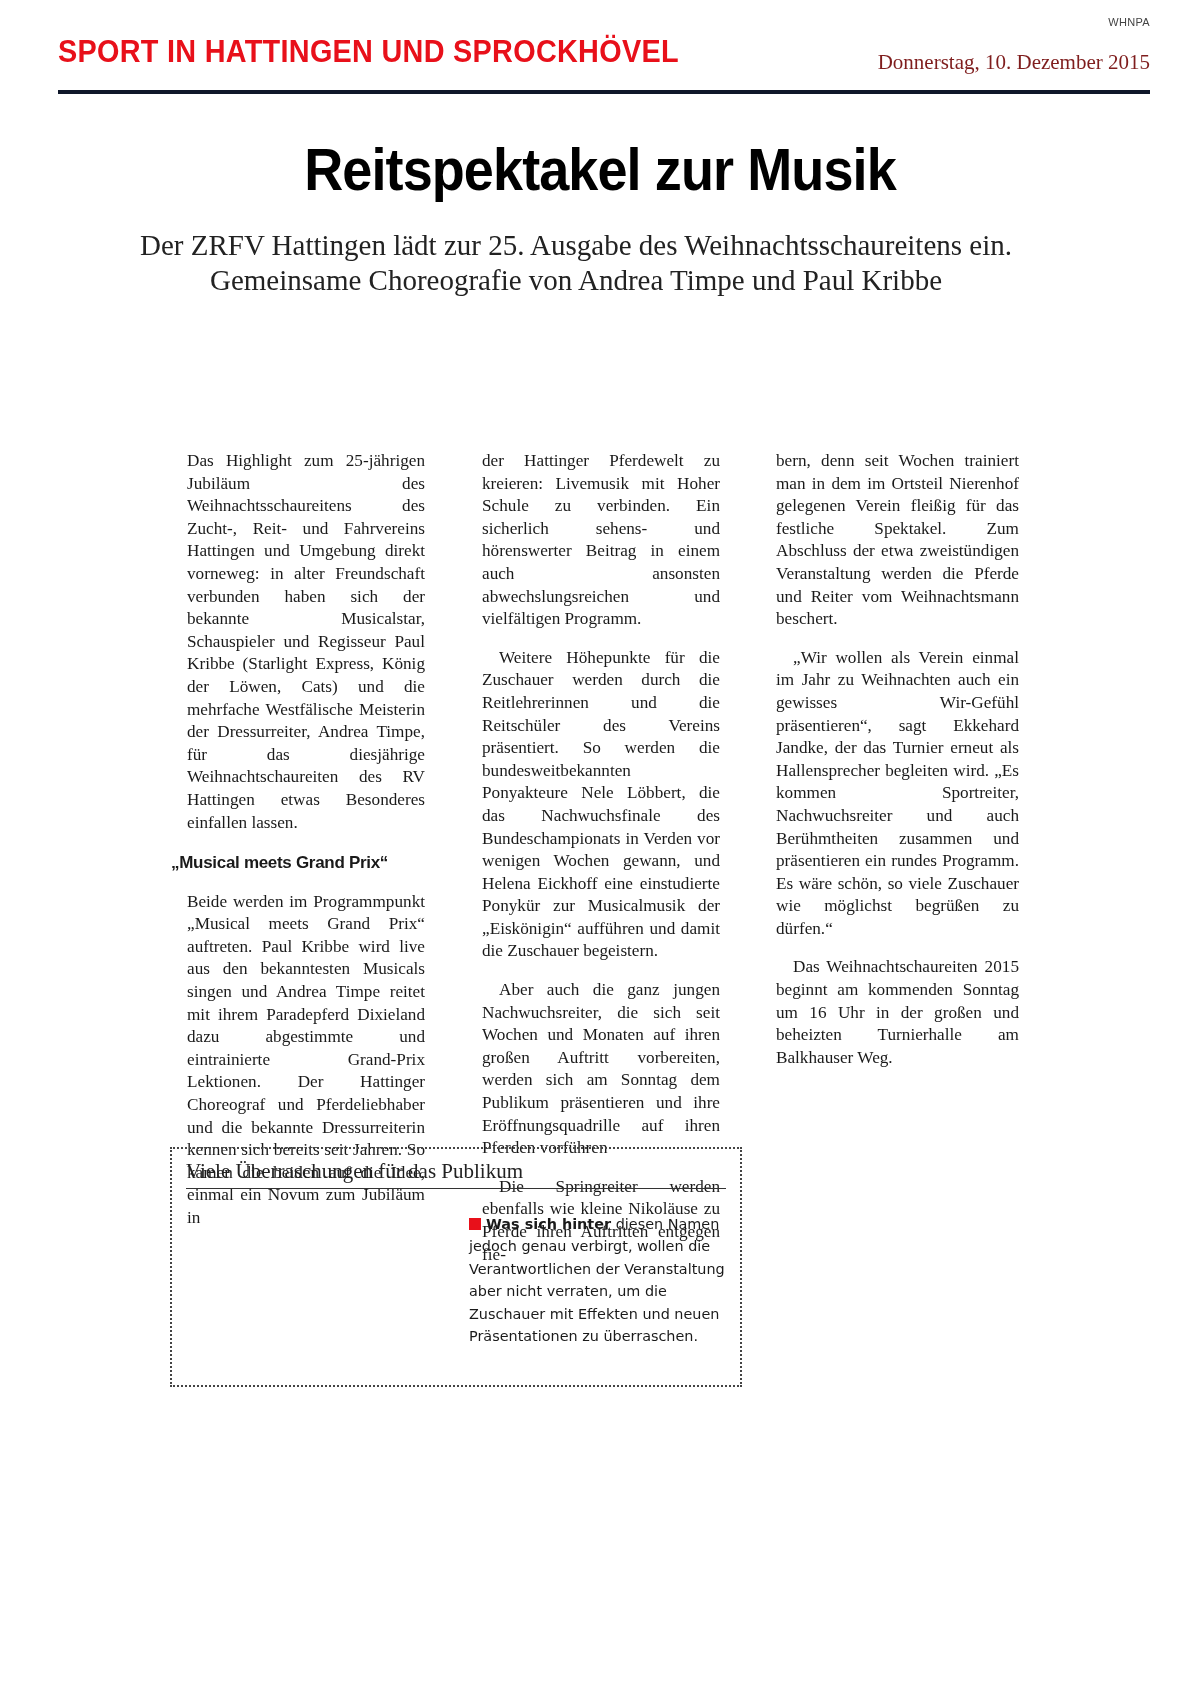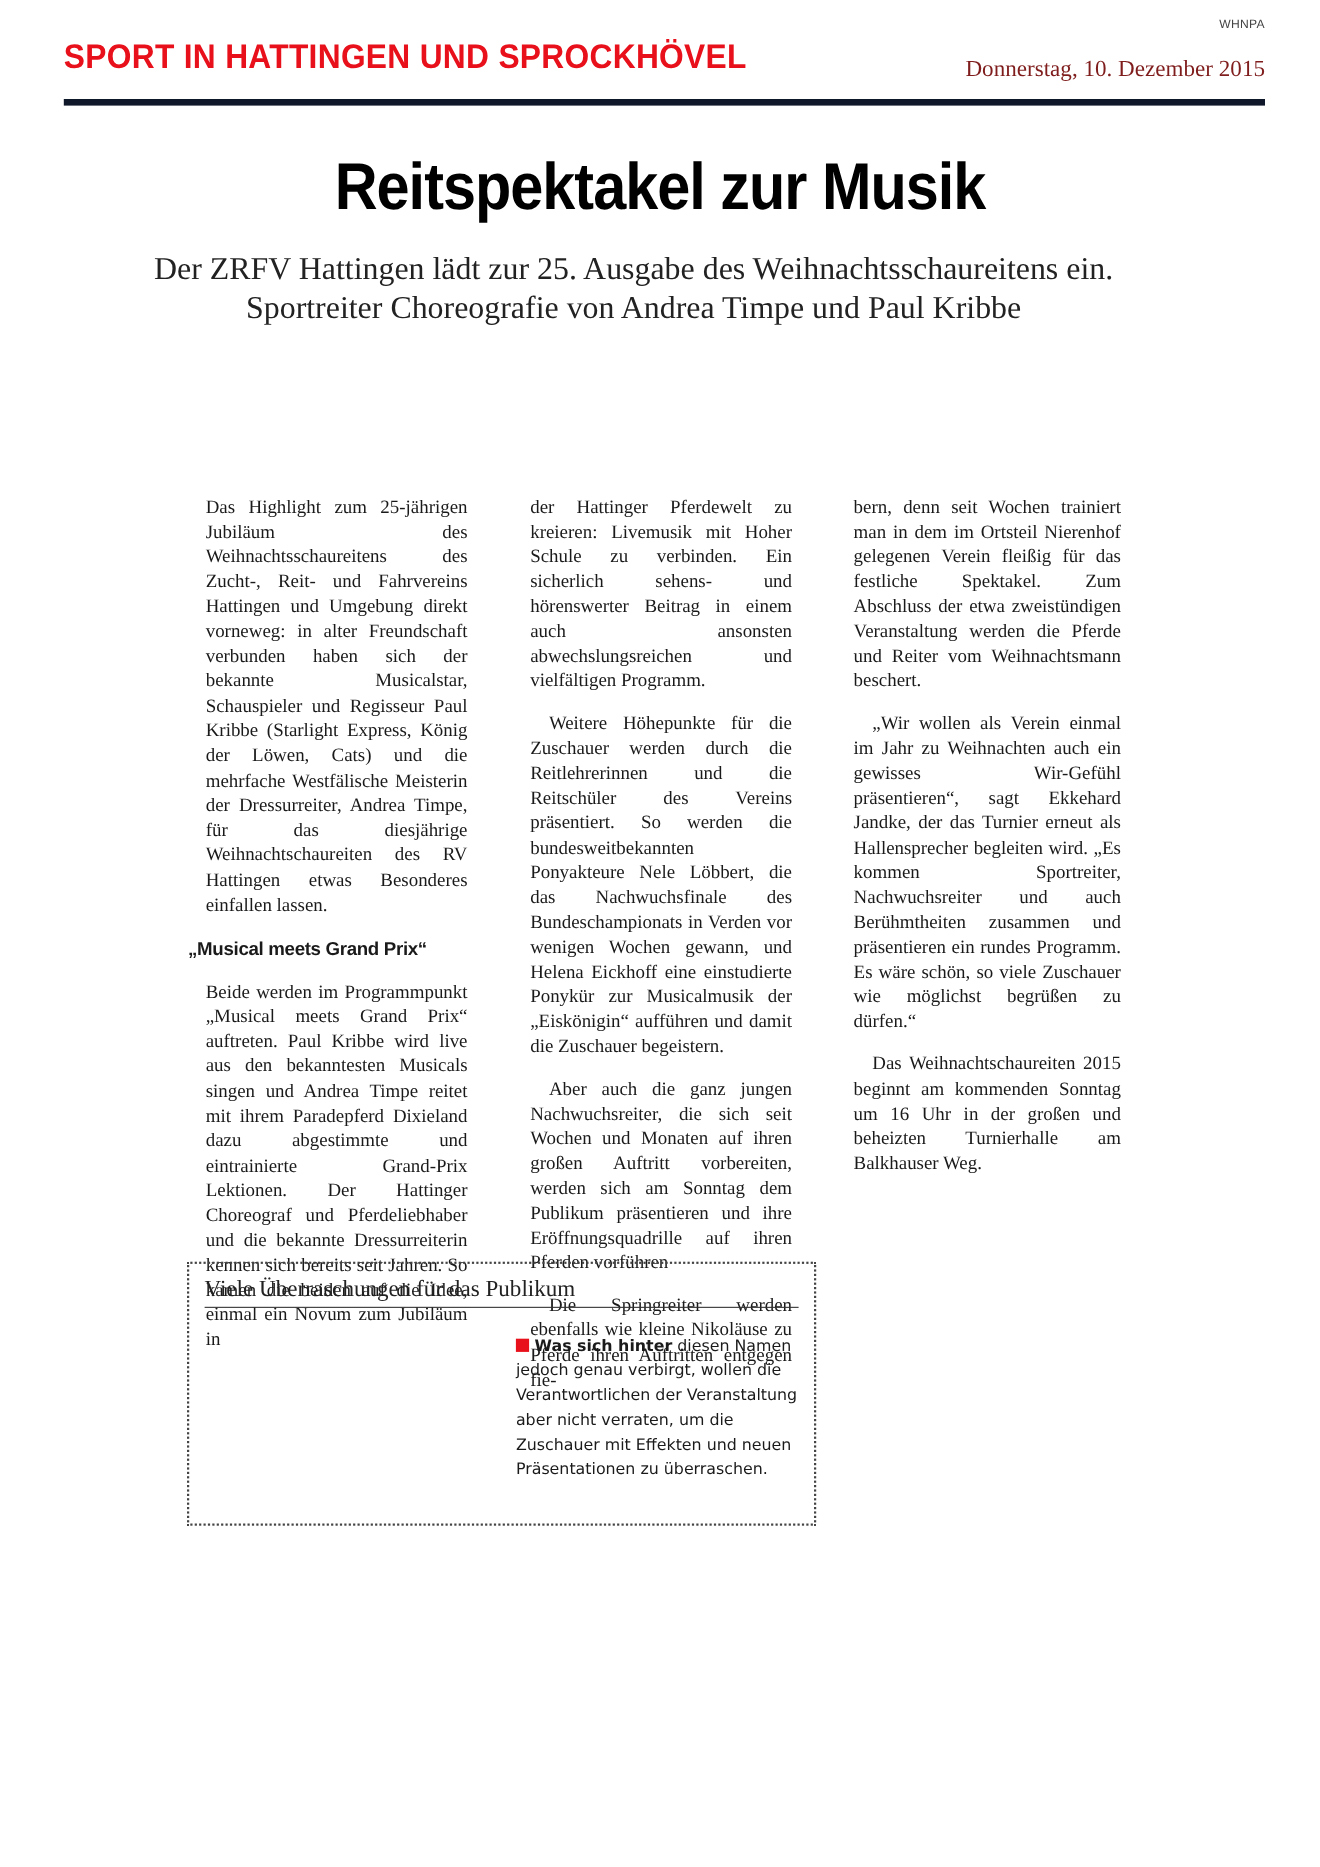--- a/index.html
+++ b/index.html
@@ -1,20 +1,20 @@
 <!DOCTYPE html>
 <html><head>
   <meta charset="utf-8">
   <style>
     html, body { margin: 0; padding: 0; background: #ffffff; }
     body { width: 1200px; height: 1697px; position: relative; overflow: hidden; color: #111; }
 
     .agency { position: absolute; top: 16px; right: 50px; font-family: "Liberation Sans", sans-serif; font-size: 11px; color: #444; letter-spacing: 0.3px; }
 
-    .masthead { position: absolute; left: 58px; top: 30px; width: 1092px; height: 60px; border-bottom: 6px solid #0f172a; }
+    .masthead { position: absolute; left: 58px; top: 30px; width: 1092px; height: 60px; border-bottom: 4px solid #0f172a; }
     .section-title { position: absolute; left: 0; top: 4px; font-family: "Liberation Sans", sans-serif; font-weight: bold; font-size: 31px; color: #e8101a; letter-spacing: 0.3px; transform: scaleX(0.93); transform-origin: left top; }
     .issue-date { position: absolute; right: 0; top: 20px; font-family: "Liberation Serif", serif; font-size: 21px; color: #7f1d1d; }
 
     .headline { position: absolute; left: 0; width: 1200px; top: 135px; text-align: center; font-family: "Liberation Sans", sans-serif; font-weight: bold; font-size: 60px; letter-spacing: -1px; color: #000; transform: scaleX(0.9); }
     .subhead { position: absolute; left: 0; width: 1152px; top: 228px; text-align: center; font-family: "Liberation Serif", serif; font-size: 29px; line-height: 35px; color: #222; }
 
     .columns { position: absolute; left: 171px; top: 434px; width: 870px; height: 700px; }
     .col { position: absolute; top: 0; width: 270px; font-family: "Liberation Serif", serif; font-size: 17.2px; line-height: 22.6px; text-align: justify; hyphens: manual; color: #1a1a1a; }
     .col p { margin: 16px; }
     .col p.indent { text-indent: 17px; }
@@ -38,21 +38,21 @@
 
 <header class="masthead">
   <div class="section-title">SPORT IN HATTINGEN UND SPROCKHÖVEL</div>
   <div class="issue-date">Donnerstag, 10. Dezember 2015</div>
 </header>
 
 <h1 class="headline" style="margin:0;">Reitspektakel zur Musik</h1>
 
 <div class="subhead">
   <div>Der ZRFV Hattingen lädt zur 25. Ausgabe des Weihnachtsschaureitens ein.</div>
-  <div>Sportreiter Choreografie von Andrea Timpe und Paul Kribbe</div>
+  <div>Gemeinsame Choreografie von Andrea Timpe und Paul Kribbe</div>
 </div>
 
 <div class="columns">
   <div class="col col1">
     <p>Das Highlight zum 25-jährigen Jubiläum des Weihnachtsschaureitens des Zucht-, Reit- und Fahrvereins Hattingen und Umgebung direkt vorneweg: in alter Freundschaft verbunden haben sich der bekannte Musicalstar, Schauspieler und Regisseur Paul Kribbe (Starlight Express, König der Löwen, Cats) und die mehrfache Westfälische Meisterin der Dressurreiter, Andrea Timpe, für das diesjährige Weihnachtschaureiten des RV Hattingen etwas Besonderes einfallen lassen.</p>
     <div class="subheading">„Musical meets Grand Prix“</div>
     <p>Beide werden im Programmpunkt „Musical meets Grand Prix“ auftreten. Paul Kribbe wird live aus den bekanntesten Musicals singen und Andrea Timpe reitet mit ihrem Paradepferd Dixieland dazu abgestimmte und eintrainierte Grand-Prix Lektionen. Der Hattinger Choreograf und Pferdeliebhaber und die bekannte Dressurreiterin kennen sich bereits seit Jahren. So kamen die beiden auf die Idee, einmal ein Novum zum Jubiläum in</p>
   </div>
   <div class="col col2">
     <p>der Hattinger Pferdewelt zu kreieren: Livemusik mit Hoher Schule zu verbinden. Ein sicherlich sehens- und hörenswerter Beitrag in einem auch ansonsten abwechslungsreichen und vielfältigen Programm.</p>

